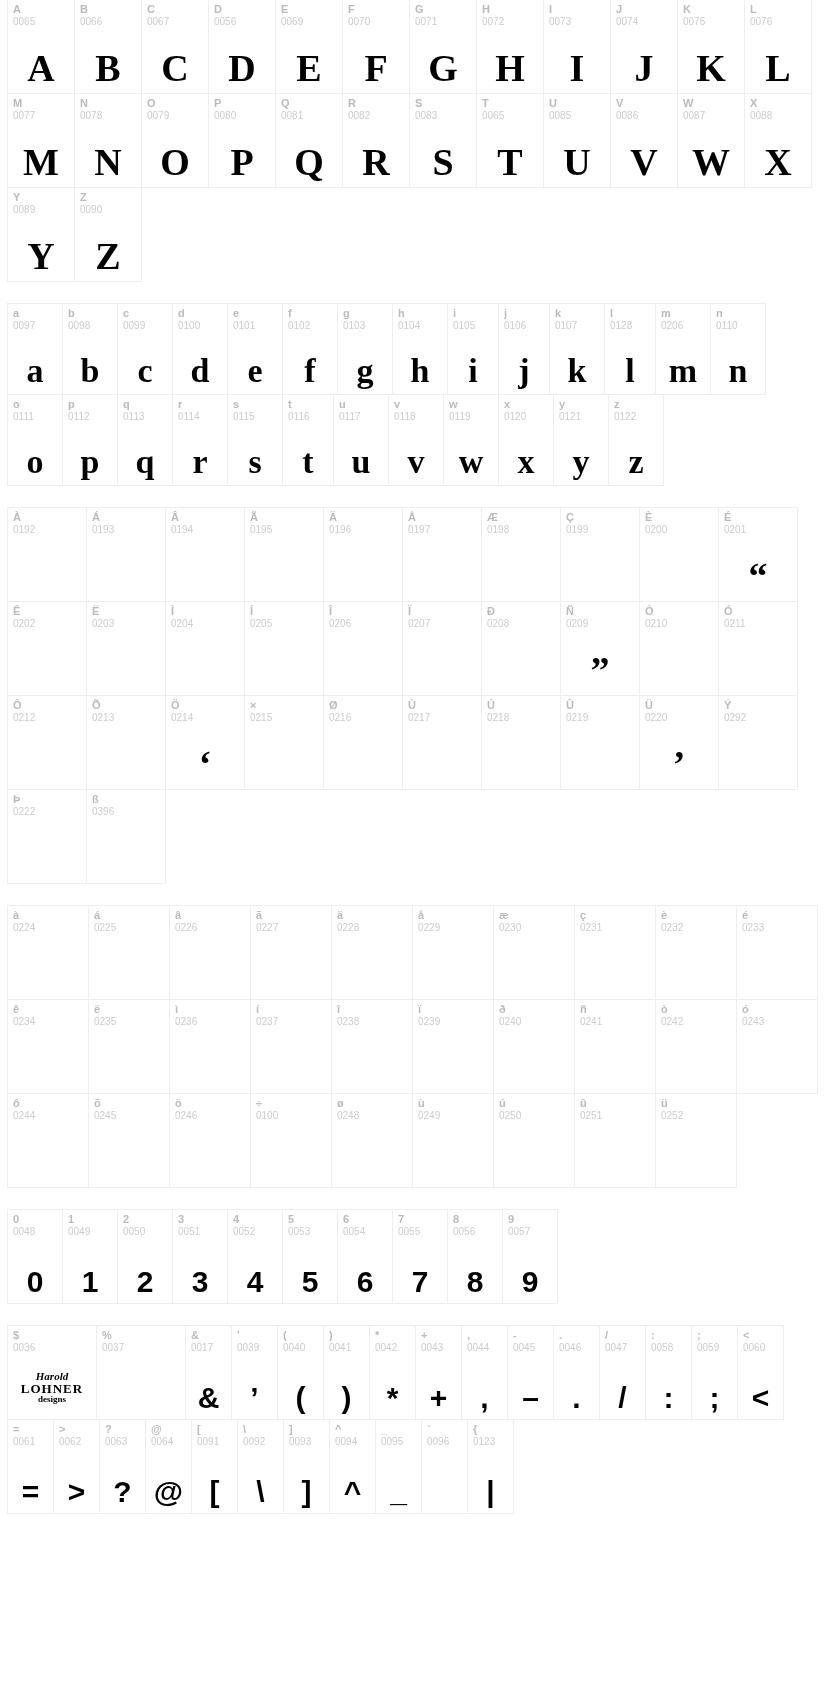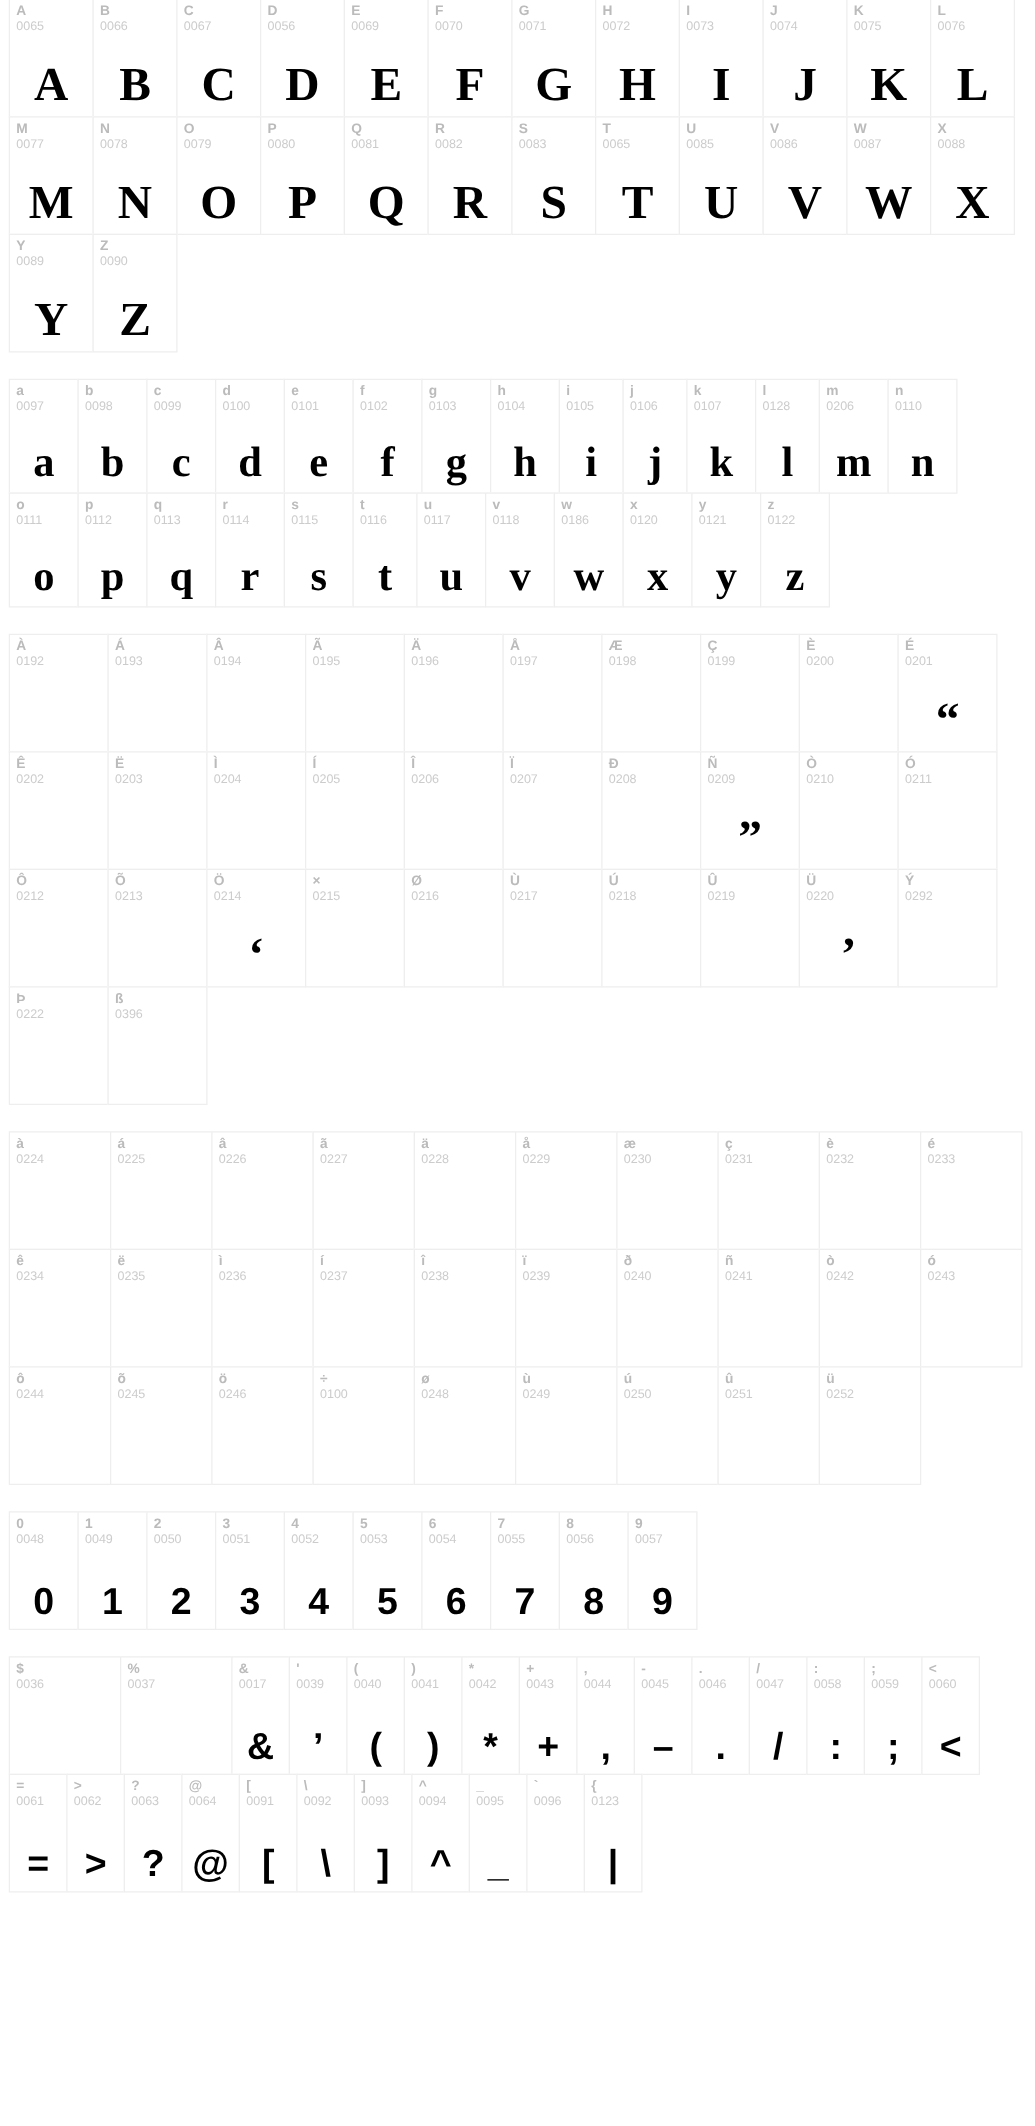--- a/index.html
+++ b/index.html
@@ -364,21 +364,21 @@
       <div class="cell w3">
         <div class="hdr">
           <div class="lbl">v</div>
           <div class="code">0118</div>
         </div>
         <div class="glyph sm">v</div>
       </div>
       <div class="cell w3">
         <div class="hdr">
           <div class="lbl">w</div>
-          <div class="code">0186</div>
+          <div class="code">0119</div>
         </div>
         <div class="glyph sm">w</div>
       </div>
       <div class="cell w3">
         <div class="hdr">
           <div class="lbl">x</div>
           <div class="code">0120</div>
         </div>
         <div class="glyph sm">x</div>
       </div>
@@ -898,20 +898,27 @@
           <div class="code">0057</div>
         </div>
         <div class="glyph sym">9</div>
       </div>
     </div>
     <div class="section">
       <div class="cell wd">
         <div class="hdr">
           <div class="lbl">$</div>
           <div class="code">0036</div>
+        </div>
+        <div class="glyph sym" style="align-items: center;">
+          <div class="logo">
+            <div class="l1">Harold</div>
+            <div class="l2">LOHNER</div>
+            <div class="l3">designs</div>
+          </div>
         </div>
       </div>
       <div class="cell wd">
         <div class="hdr">
           <div class="lbl">%</div>
           <div class="code">0037</div>
         </div>
         <div class="glyph sym"></div>
       </div>
       <div class="cell w6">

